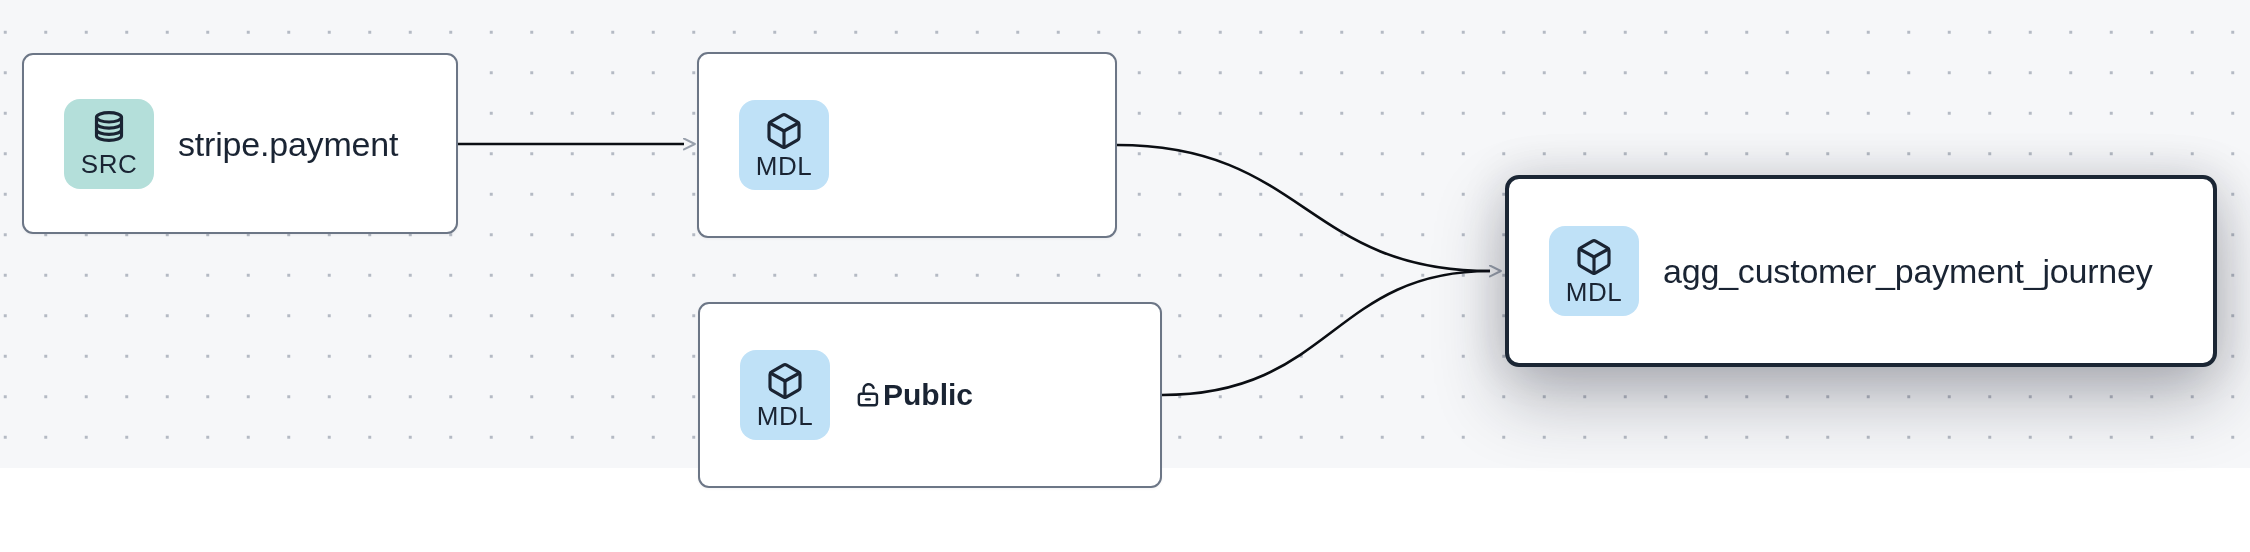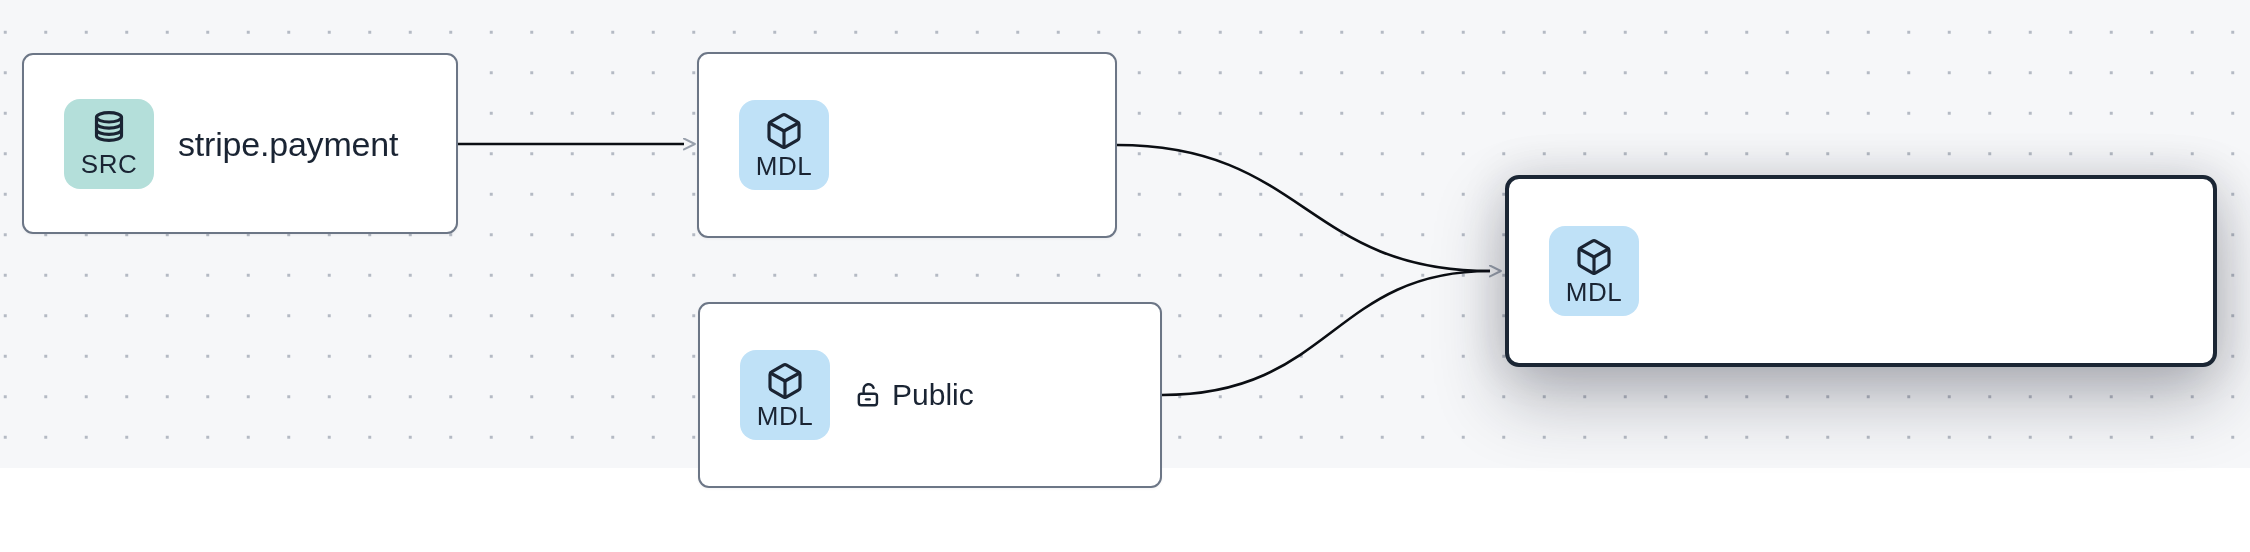--- a/index.html
+++ b/index.html
@@ -40,21 +40,21 @@
   }
   .badge.src { background: var(--src-badge-bg, #b4dfda); }
   .badge.mdl { background: var(--mdl-badge-bg, #bfe1f7); }
   .badge svg { width: 40px; height: 40px; stroke: var(--text, #1a2433); }
   .badge .badge-label {
     font-size: 26px; font-weight: 500; line-height: 28px; letter-spacing: 0.5px;
     color: var(--text, #1a2433);
   }
   .labels { margin-left: 24px; display: flex; flex-direction: column; justify-content: flex-end; }
   .title { font-size: 34px; line-height: 44px; font-weight: 400; letter-spacing: -0.2px; white-space: nowrap; }
-  .subtitle { display: flex; align-items: center; gap: 9px; font-size: 30px; line-height: 40px; font-weight: 400; }
+  .subtitle { display: flex; align-items: center; gap: 0; font-size: 30px; line-height: 40px; font-weight: 700; }
   .subtitle svg { width: 29px; height: 29px; stroke: var(--text, #1a2433); }
   svg.icon { fill: none; stroke-linecap: round; stroke-linejoin: round; }
 </style>
 </head>
 <body>
 
 <div class="canvas">
 
   <svg class="edges" xmlns="http://www.w3.org/2000/svg">
     <defs>
@@ -116,15 +116,18 @@
 
   <div class="node selected" style="left:1505px; top:175px; width:712px; height:192px;">
     <div class="badge mdl">
       <svg class="icon" viewBox="0 0 24 24" stroke-width="1.9">
         <path d="M21 8.2 a2 2 0 0 0 -1 -1.73 l-7 -4 a2 2 0 0 0 -2 0 l-7 4 A2 2 0 0 0 3 8.2 v7.6 a2 2 0 0 0 1 1.73 l7 4 a2 2 0 0 0 2 0 l7 -4 A2 2 0 0 0 21 15.8 Z"></path>
         <path d="M3.3 7.2 L12 12 L20.7 7.2"></path>
         <path d="M12 12 V21.8"></path>
       </svg>
       <span class="badge-label">MDL</span>
     </div>
+    <div class="labels">
+      <div class="title">agg_customer_payment_journey</div>
+    </div>
   </div>
 
 </div>
 
 </body></html>

